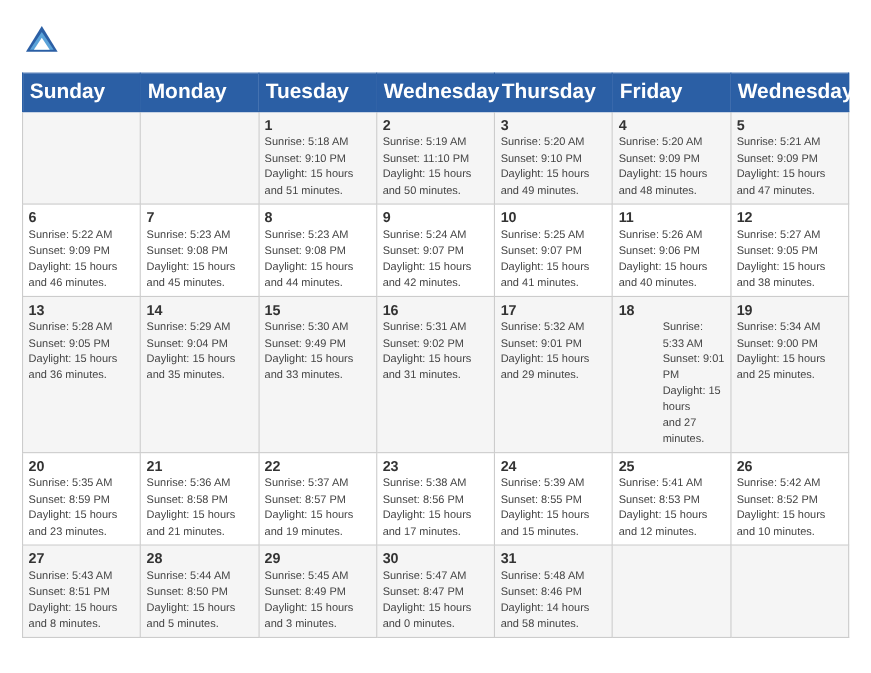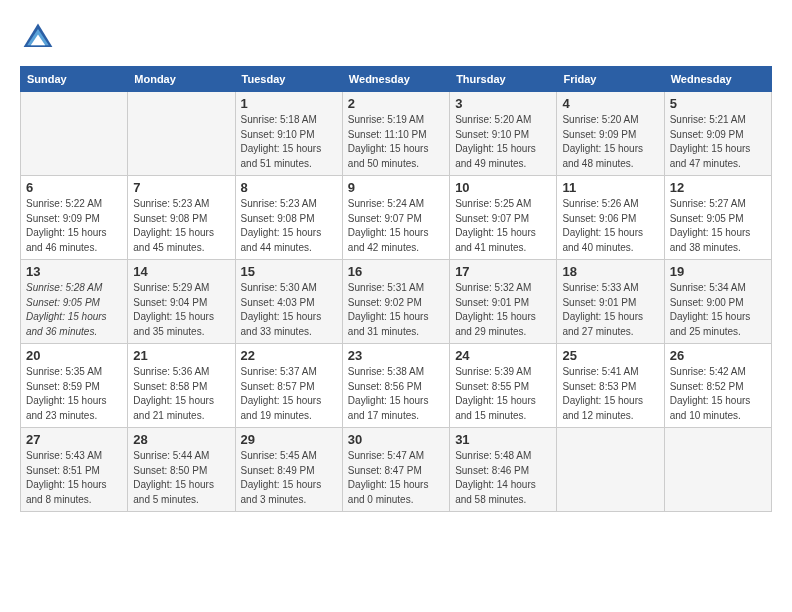--- a/index.html
+++ b/index.html
@@ -55,21 +55,21 @@
       margin-top: 2px;
     }
     table {
       width: 100%;
       border-collapse: collapse;
       table-layout: fixed;
     }
     thead tr th {
       background-color: #2b5fa5;
       color: white;
-      font-size: 11px;
+      font-size: 19px;
       font-weight: bold;
       padding: 6px 6px;
       text-align: left;
       border: 1px solid #2b5fa5;
     }
     tbody tr td {
       vertical-align: top;
       border: 1px solid #ccc;
       padding: 4px 5px;
       font-size: 10.5px;
@@ -219,56 +219,56 @@
           <span class="day-number">12</span>
           <div class="day-info" style="white-space: pre-line;">Sunrise: 5:27 AM
 Sunset: 9:05 PM
 Daylight: 15 hours
 and 38 minutes.</div>
         </td>
       </tr>
       <tr>
         <td>
           <span class="day-number">13</span>
-          <div class="day-info" style="white-space: pre-line; font-style: italic;">Sunrise: 5:28 AM
+          <div class="day-info" style="white-space: pre-line;">Sunrise: 5:28 AM
 Sunset: 9:05 PM
 Daylight: 15 hours
 and 36 minutes.</div>
         </td>
         <td>
           <span class="day-number">14</span>
           <div class="day-info" style="white-space: pre-line;">Sunrise: 5:29 AM
 Sunset: 9:04 PM
 Daylight: 15 hours
 and 35 minutes.</div>
         </td>
         <td>
           <span class="day-number">15</span>
           <div class="day-info" style="white-space: pre-line;">Sunrise: 5:30 AM
-Sunset: 4:03 PM
+Sunset: 9:49 PM
 Daylight: 15 hours
 and 33 minutes.</div>
         </td>
         <td>
           <span class="day-number">16</span>
           <div class="day-info" style="white-space: pre-line;">Sunrise: 5:31 AM
 Sunset: 9:02 PM
 Daylight: 15 hours
 and 31 minutes.</div>
         </td>
         <td>
           <span class="day-number">17</span>
           <div class="day-info" style="white-space: pre-line;">Sunrise: 5:32 AM
 Sunset: 9:01 PM
 Daylight: 15 hours
 and 29 minutes.</div>
         </td>
         <td>
           <span class="day-number">18</span>
-          <div class="day-info" style="white-space: pre-line;">Sunrise: 5:33 AM
+          <div class="day-info" style="white-space: pre-line; margin-left: 40px;">Sunrise: 5:33 AM
 Sunset: 9:01 PM
 Daylight: 15 hours
 and 27 minutes.</div>
         </td>
         <td>
           <span class="day-number">19</span>
           <div class="day-info" style="white-space: pre-line;">Sunrise: 5:34 AM
 Sunset: 9:00 PM
 Daylight: 15 hours
 and 25 minutes.</div>

